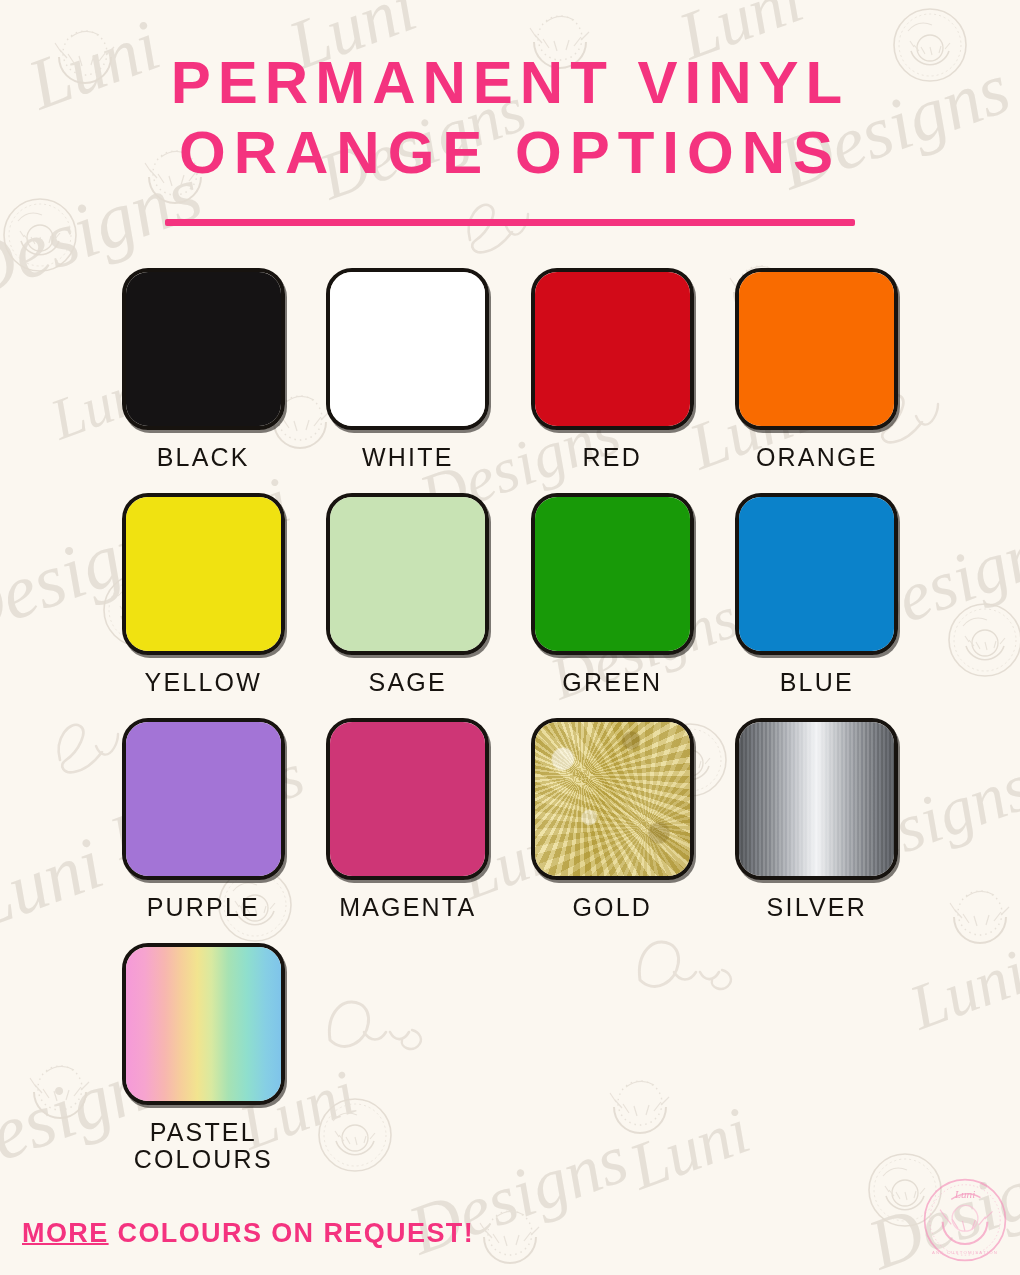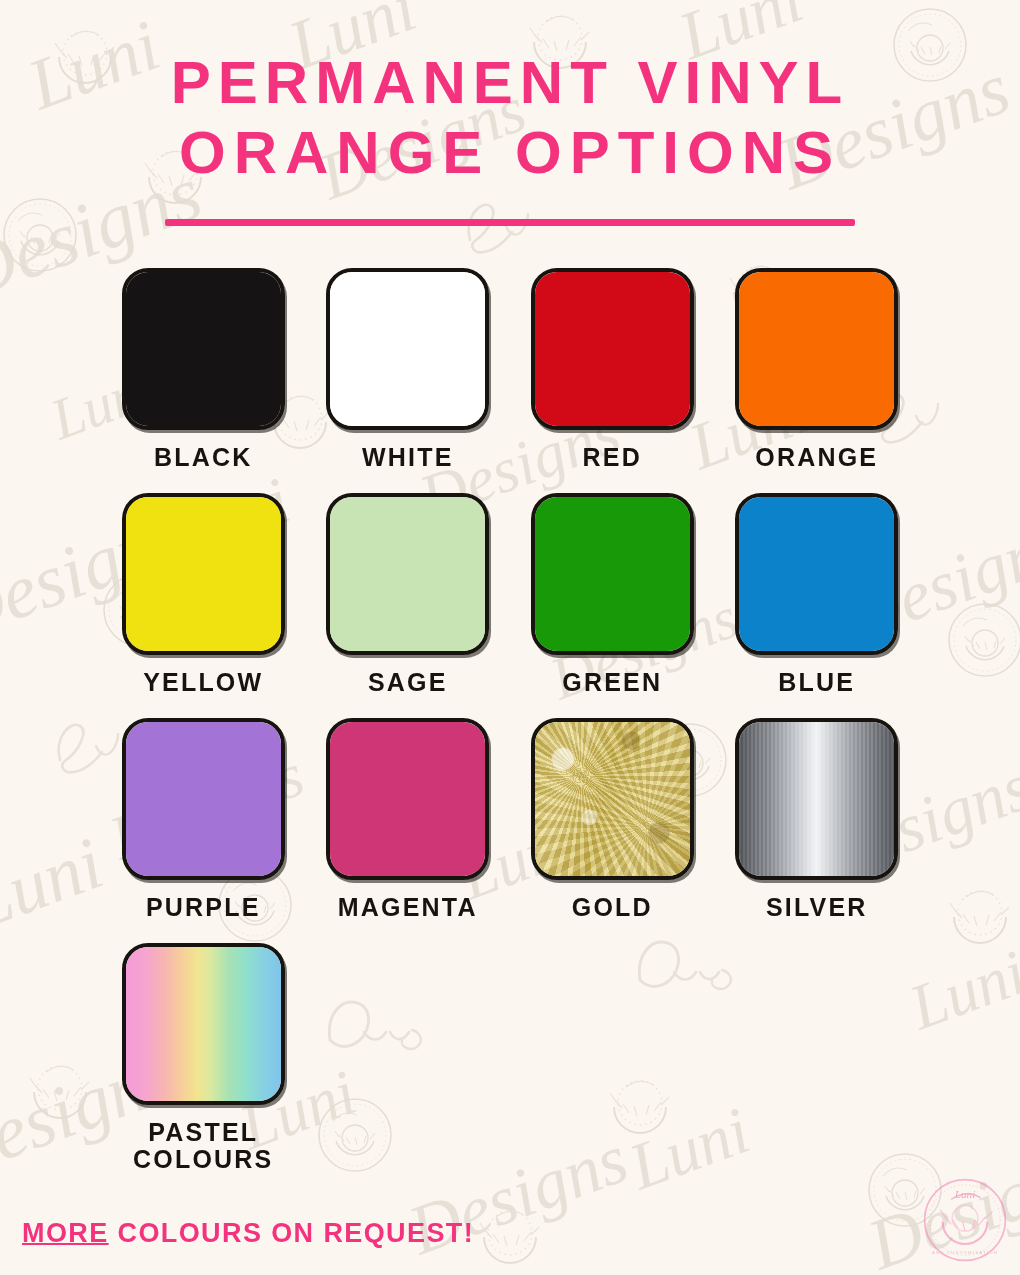--- a/index.html
+++ b/index.html
@@ -79,21 +79,21 @@
     overflow: hidden;
     position: relative;
   }
   .swatch .fill {
     position: absolute;
     inset: 0;
   }
   .label {
     margin-top: 14px;
     font-size: 25px;
-    font-weight: 700;
+    font-weight: 400;
     letter-spacing: 2.2px;
     color: #17130f;
     text-align: center;
     line-height: 1.08;
     white-space: pre-line;
   }
 
   
   .fill.gold {
     background:

